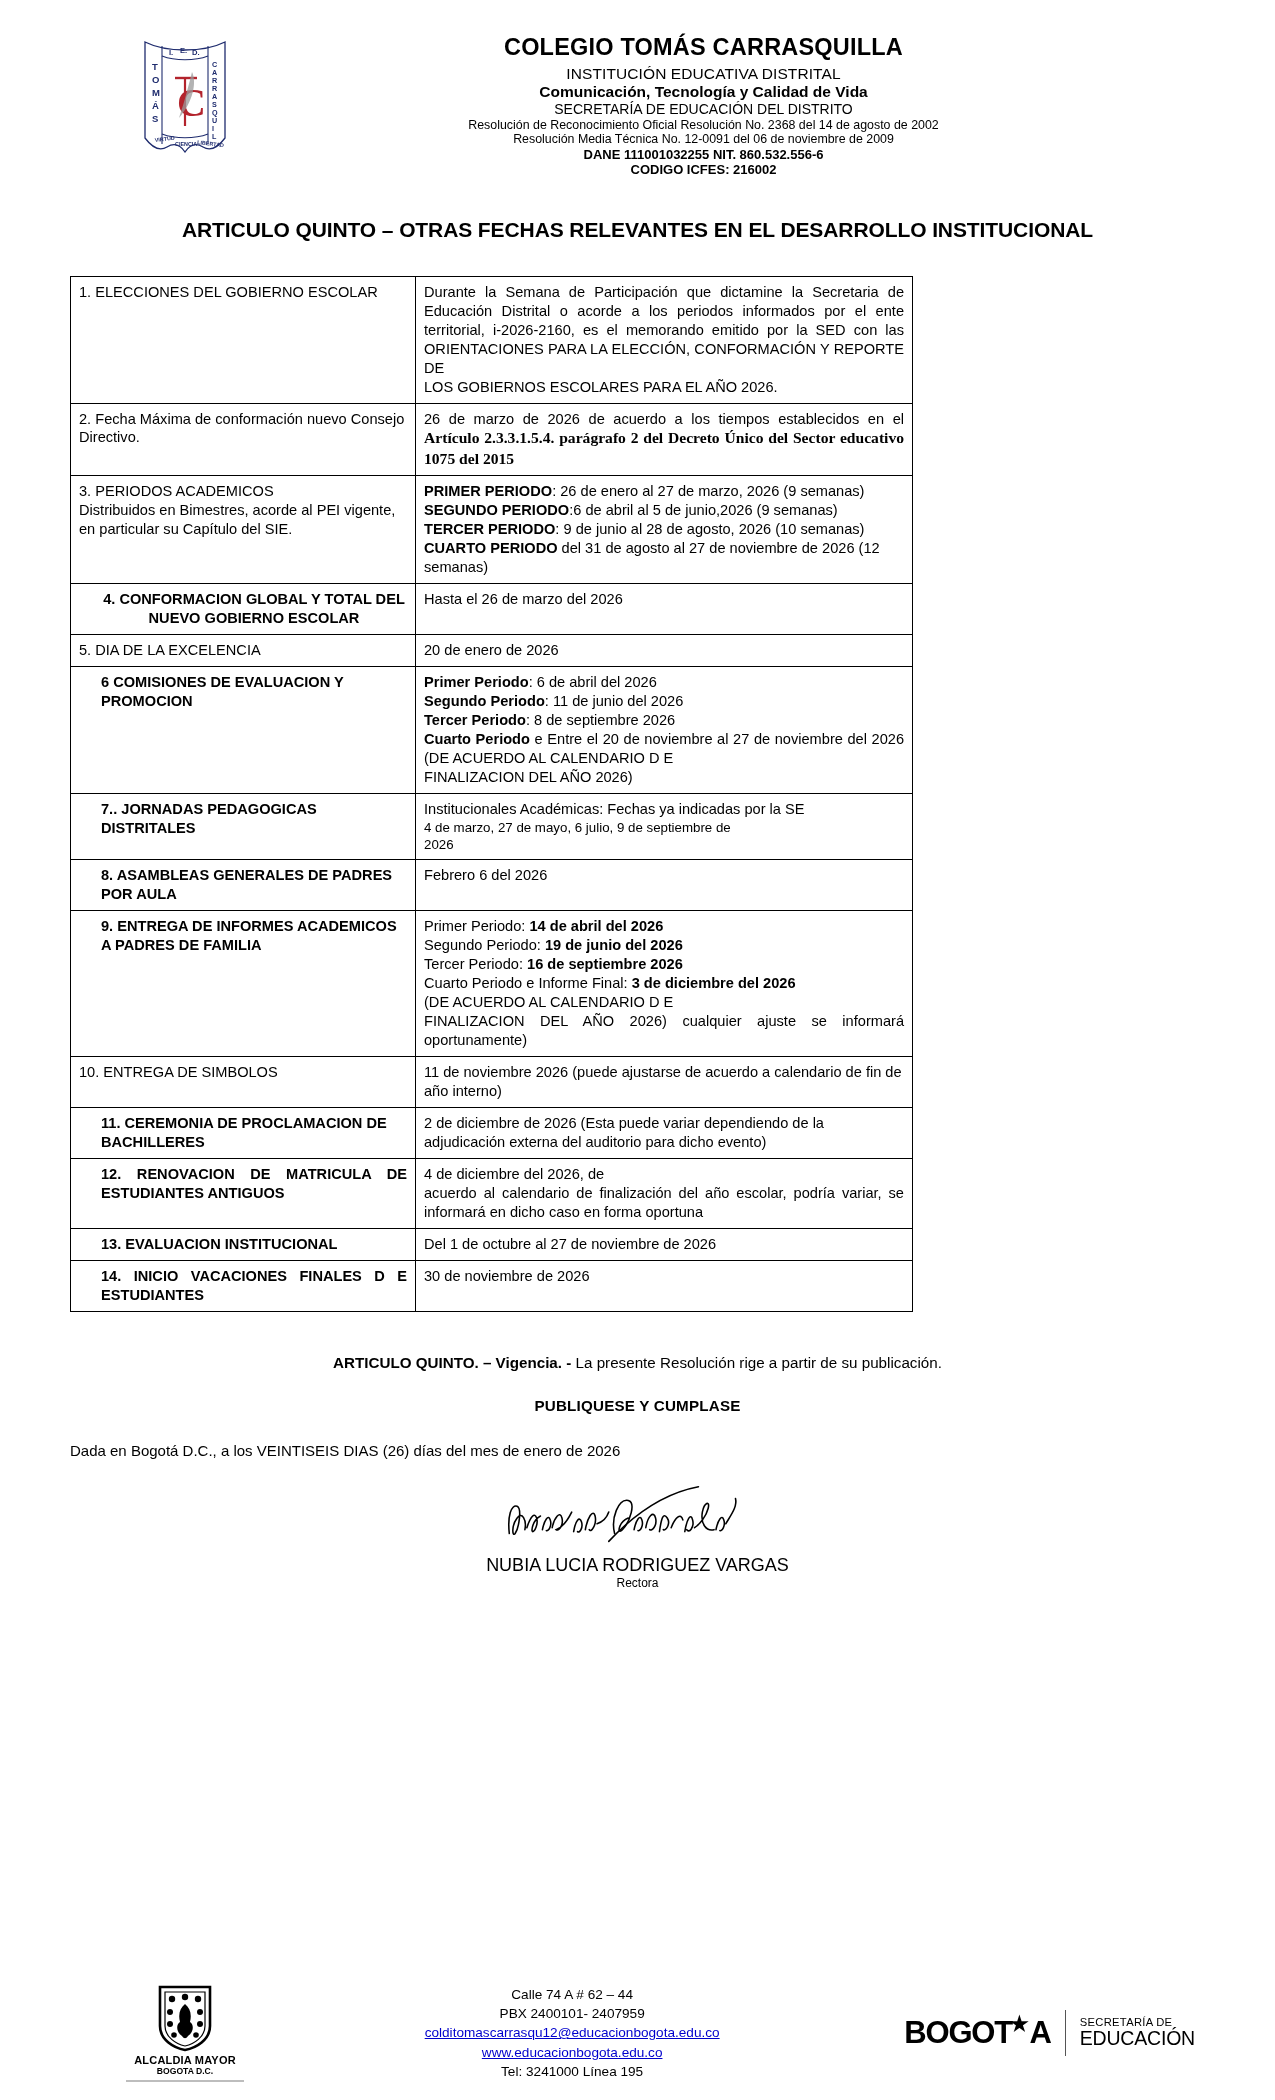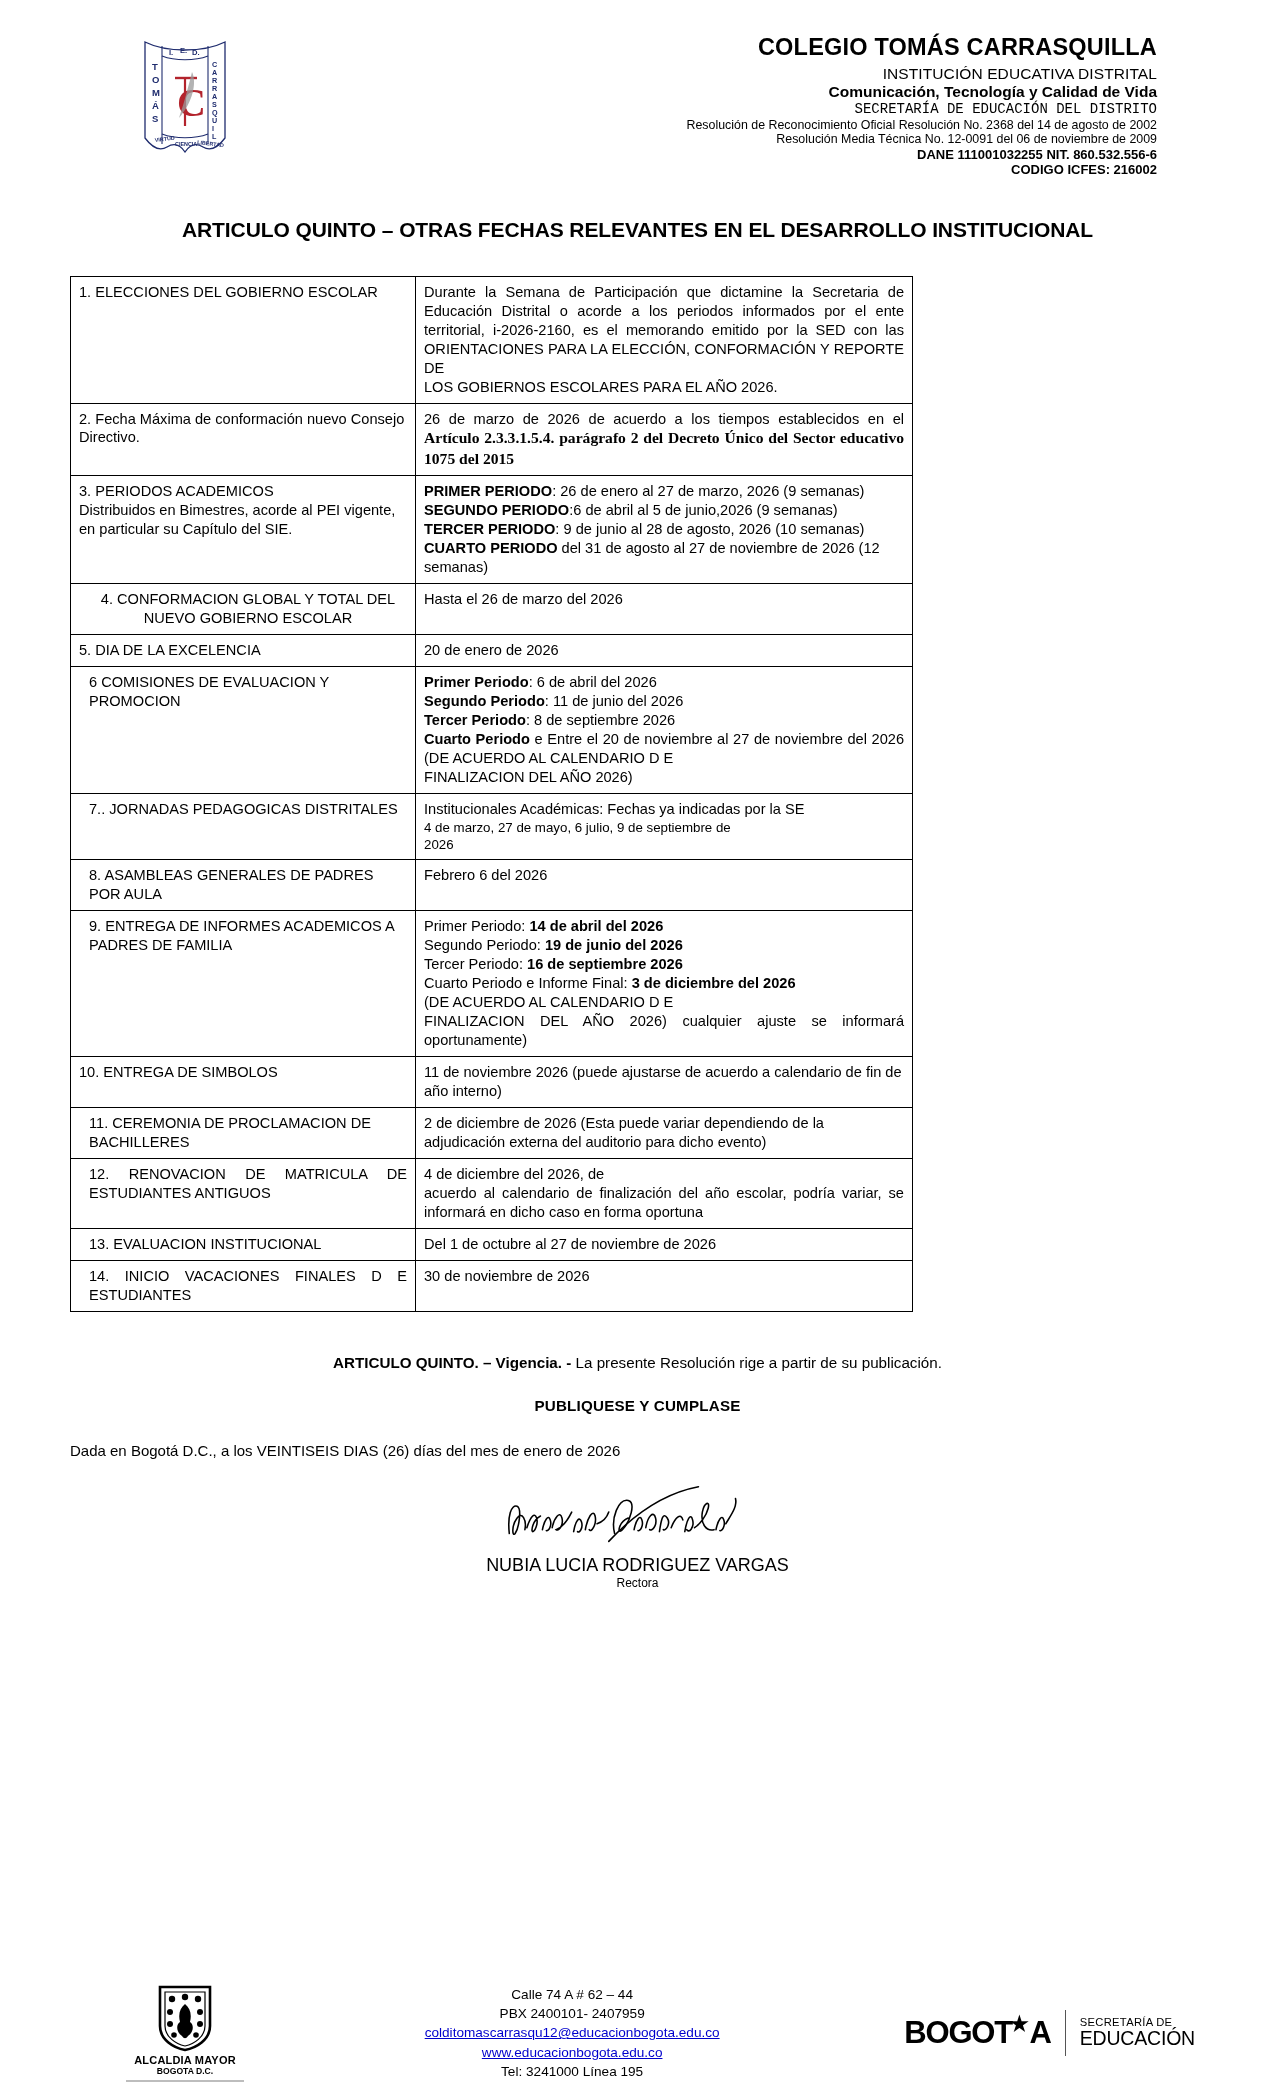--- a/index.html
+++ b/index.html
@@ -36,41 +36,40 @@
     padding-left: 120px;
     box-sizing: border-box;
   }
   .crest {
     width: 100px;
     height: 122px;
     position: relative;
   }
   .header-text {
     flex: 1;
-    text-align: right;
+    text-align: center;
     padding-right: 118px;
     line-height: 1.18;
   }
   .h-title {
     font-size: 23.5px;
     font-weight: bold;
     letter-spacing: 0.2px;
     margin-bottom: 3px;
   }
   .h-sub1 {
     font-size: 15.5px;
     letter-spacing: .1px;
   }
   .h-sub2 {
     font-size: 15.5px;
     font-weight: bold;
   }
   .h-sub3 {
     font-size: 14px;
-    font-family: Liberation Mono, monospace;
   }
   .h-small {
     font-size: 12.4px;
   }
   .h-bold-small {
     font-size: 13px;
     font-weight: bold;
   }
 
   
@@ -105,21 +104,22 @@
   }
   td.col-right {
     width: 480px;
     text-align: left;
   }
   td.col-right.just {
     text-align: justify;
   }
   td.col-left.lft {
     text-align: left;
-    padding-left: 18px;
+    padding-left: 30px;
+    font-weight: bold;
   }
   .b { font-weight: bold; }
   .serif-b {
     font-family: "Liberation Serif", serif;
     font-weight: bold;
     font-size: 15.6px;
   }
   .tight { line-height: 1.22; }
   .sm { font-size: 13.3px; }
 

